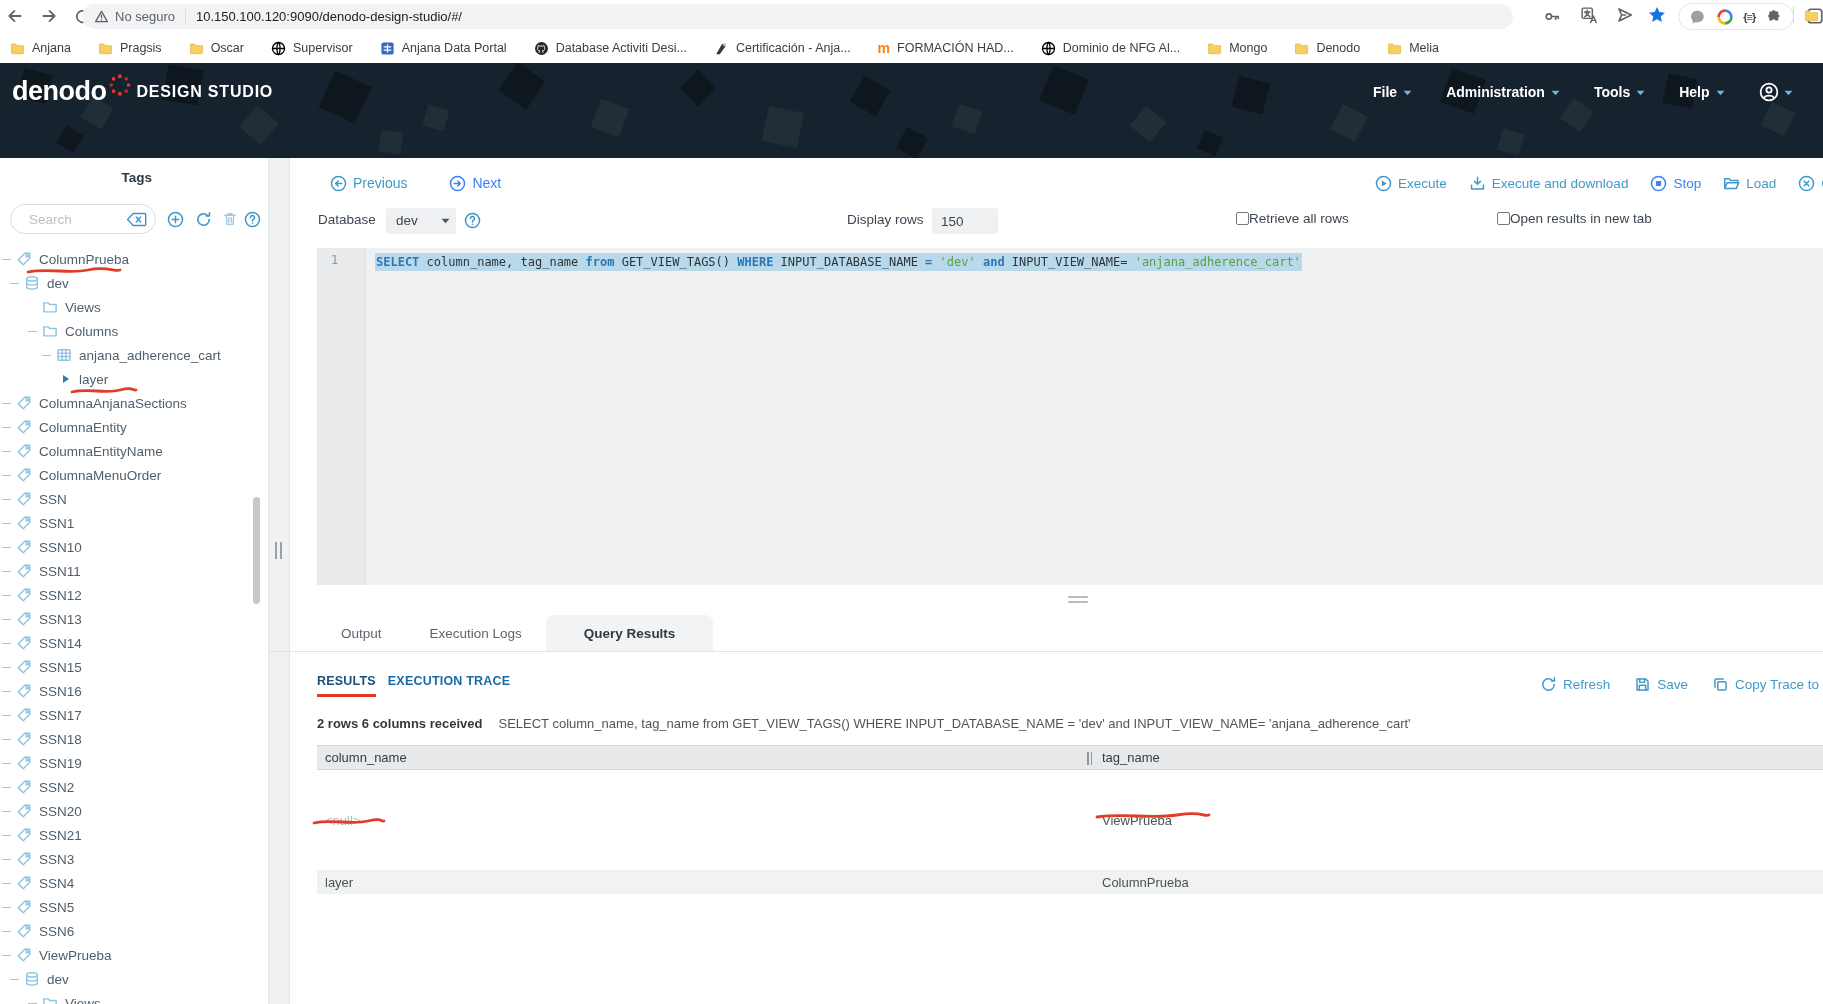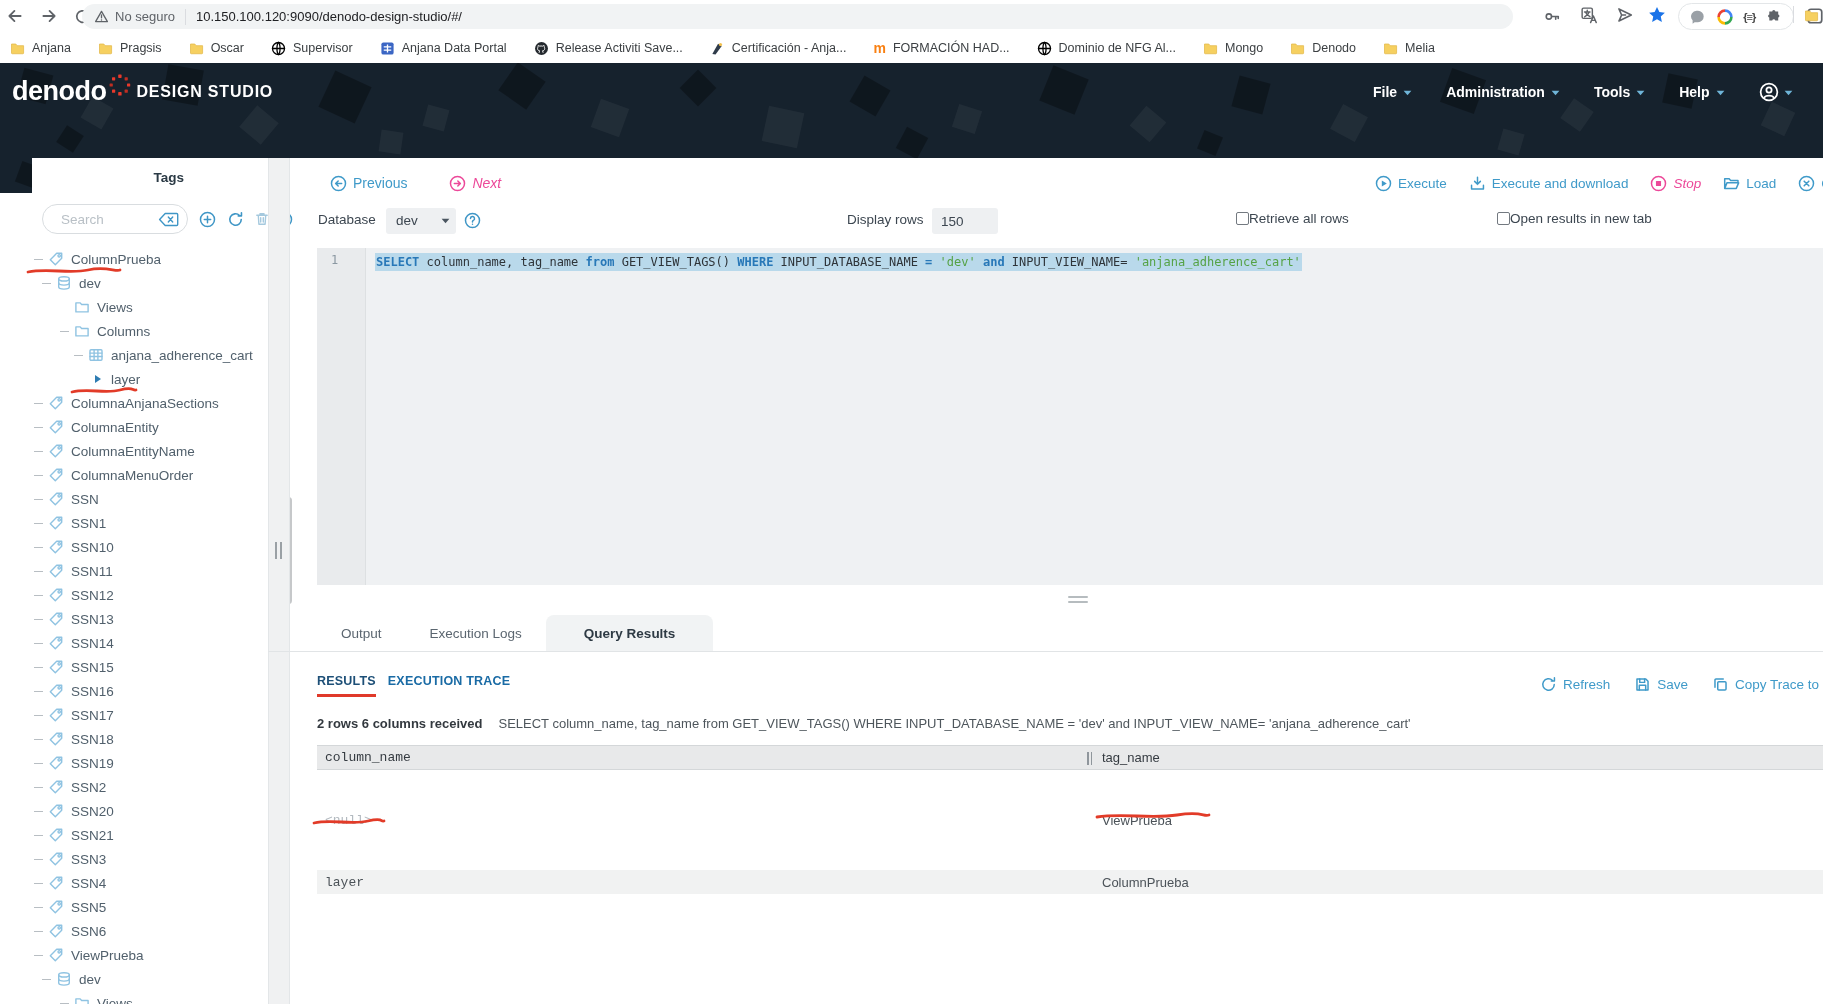--- a/index.html
+++ b/index.html
@@ -35,21 +35,21 @@
   #logo-main { font-size:27px; font-weight:bold; color:#fff; letter-spacing:-0.5px; }
   #logo-dots { margin:-14px 4px 0 2px; }
   #logo-sub { font-size:16px; font-weight:bold; color:#fff; letter-spacing:0.8px; }
   #menus { position:absolute; left:1373px; top:0; height:57px; display:flex; align-items:center; gap:34px; }
   .menu-item { display:flex; align-items:center; gap:6px; cursor:pointer; }
   .menu-label { color:#fff; font-size:14px; font-weight:bold; }
   .menu-caret { color:#6fb5d8; margin-top:2px; }
   #user-menu { display:flex; align-items:center; gap:5px; color:#fff; cursor:pointer; }
 
   
-  #sidebar { position:absolute; left:0; top:158px; width:268px; height:846px; background:#fff; overflow:hidden;margin-left:32px; }
+  #sidebar { position:absolute; left:0; top:158px; width:268px; height:846px; background:#fff; overflow:hidden; }
   #sb-tabs { position:absolute; left:0; top:0; width:268px; height:35px; display:flex; align-items:flex-end; }
   .sb-tab-explorer { height:35px; display:flex; align-items:center; padding:0 28px 0 14px; color:#fff; font-weight:bold; font-size:13.5px; cursor:pointer; }
   .sb-tab-tags { width:80px; height:31px; background:#fff; border-radius:8px 8px 0 0; display:flex; align-items:center; justify-content:center; color:#2b3a45; font-weight:bold; font-size:13.5px; cursor:pointer; }
   #search-pill { position:absolute; left:10px; top:46px; width:146px; height:30px; border:1px solid #d9dde0; border-radius:15px; background:#fff; }
   #search-input { position:absolute; left:18px; top:1px; width:95px; height:26px; border:none; outline:none; font-size:13.5px; color:#51606c; background:transparent; font-family:"Liberation Sans",sans-serif; }
   #search-input::placeholder { color:#b9c0c6; }
   #search-clear { position:absolute; right:8px; top:7px; color:#3f96c6; cursor:pointer; }
   .sb-ic { position:absolute; top:53px; color:#3f96c6; cursor:pointer; }
   #tree { position:absolute; left:0; top:89px; width:253px; }
   .trow { height:24px; display:flex; align-items:center; font-size:13.5px; color:#51606c; cursor:pointer; white-space:nowrap; }
@@ -60,21 +60,21 @@
   #sb-scroll { position:absolute; left:253px; top:339px; width:7px; height:107px; background:#c6c8ca; border-radius:4px; cursor:pointer; }
 
   
   #splitter { position:absolute; left:268px; top:158px; width:22px; height:846px; background:#f0f1f2; border-left:1px solid #e3e6e8; border-right:1px solid #e3e6e8; cursor:col-resize; }
   #split-grip { position:absolute; left:6px; top:384px; display:flex; gap:3px; }
   #split-grip i { display:block; width:2px; height:17px; background:#9aa0a5; }
 
   
   #row-nav { position:absolute; left:330px; top:168px; height:30px; display:flex; align-items:center; gap:42px; }
   .tool-link { display:flex; align-items:center; gap:6px; font-size:14px; color:#3f9ac9; cursor:pointer; white-space:nowrap; }
-  .tool-link.disabled { color:#ec4899; cursor:default;font-style:italic; }
+  .tool-link.disabled { color:#3b82f6; cursor:default; }
   #row-actions { position:absolute; left:1375px; top:168px; height:30px; display:flex; align-items:center; gap:22px; }
   #row-actions .tool-link { font-size:13.5px; }
 
   #db-label { position:absolute; left:318px; top:206px; height:28px; line-height:28px; font-size:13.5px; color:#3c4650; }
   #db-select { position:absolute; left:386px; top:208px; width:70px; height:26px; background:#eef0f2; border-radius:3px; cursor:pointer; }
   #db-select .val { position:absolute; left:10px; top:5px; font-size:13.5px; color:#3c4650; }
   #db-select .caret { position:absolute; right:6px; top:10px; color:#4a5560; }
   #db-help { position:absolute; left:464px; top:212px; color:#3f96c6; cursor:pointer; }
   #dr-label { position:absolute; left:847px; top:206px; height:28px; line-height:28px; font-size:13.5px; color:#3c4650; }
   #dr-input { position:absolute; left:932px; top:208px; width:66px; height:26px; background:#eef0f2; border:none; border-radius:3px; padding-left:9px; font-size:13.5px; color:#3c4650; outline:none; font-family:"Liberation Sans",sans-serif; }
@@ -112,21 +112,21 @@
   #status-bold { font-weight:bold; color:#33393f; margin-right:16px; }
   #status-query { color:#4e565c; }
 
   #rtable { position:absolute; left:317px; top:745px; width:1506px; }
   #rtable .hrow { display:flex; height:25px; background:#e8e9ea; border-top:1px solid #d4d7d9; border-bottom:1px solid #d4d7d9; position:relative; }
   #rtable .hcell { font-size:13px; color:#353b41; display:flex; align-items:center; padding-left:8px; cursor:pointer; }
   #rtable .drow { display:flex; height:24px;margin-top:38px; }
   #rtable .drow.alt { background:#f1f2f2; }
   #rtable .dcell { font-size:13px; color:#4b5258; display:flex; align-items:center; padding-left:8px; }
   #rtable .dcell.nullv { color:#b3bac0; }
-  .col1 { width:777px; flex:none;font-family:Liberation Mono, monospace; }
+  .col1 { width:777px; flex:none; }
   .col2 { flex:1; }
   .col-resize { position:absolute; left:770px; top:6px; display:flex; gap:2px; cursor:col-resize; }
   .col-resize i { display:block; width:1.5px; height:13px; background:#8f969c; }
 
   
   .annot { position:absolute; pointer-events:none; }
 </style>
 </head>
 <body>
 
@@ -255,21 +255,21 @@
         </span>
         <span class="bm-label">Anjana Data Portal</span>
       </span>
       <span class="bm">
         <span>
           <svg width="15" height="15" viewBox="0 0 16 16">
             <circle cx="8" cy="8" r="6.9" fill="#24292e"></circle>
             <path d="M5.6 12.6 c-.3-1 .2-1.6.8-1.9 -1.5-.3-2.6-1-2.6-2.6 0-.7.2-1.3.6-1.8 -.1-.4-.2-1.1.1-1.6 0 0 .7 0 1.6.8 a5.6 5.6 0 0 1 3 0 c.9-.8 1.6-.8 1.6-.8 .3.5.2 1.2.1 1.6 .4.5.6 1.1.6 1.8 0 1.6-1.1 2.3-2.6 2.6 .6.3 1.1.9.8 1.9" stroke="#fff" stroke-width="1" fill="none"></path>
           </svg>
         </span>
-        <span class="bm-label">Release Activiti Save...</span>
+        <span class="bm-label">Database Activiti Desi...</span>
       </span>
       <span class="bm">
         <span>
           <svg width="15" height="15" viewBox="0 0 16 16">
             <path fill="#2f3b4a" d="M2.5 13.8 L8.6 3 l3.9 2.4 -6.6 9 Z"></path>
             <circle cx="11.2" cy="3.8" r="1.7" fill="#f2c14e"></circle>
           </svg>
         </span>
         <span class="bm-label">Certificación - Anja...</span>
       </span>

